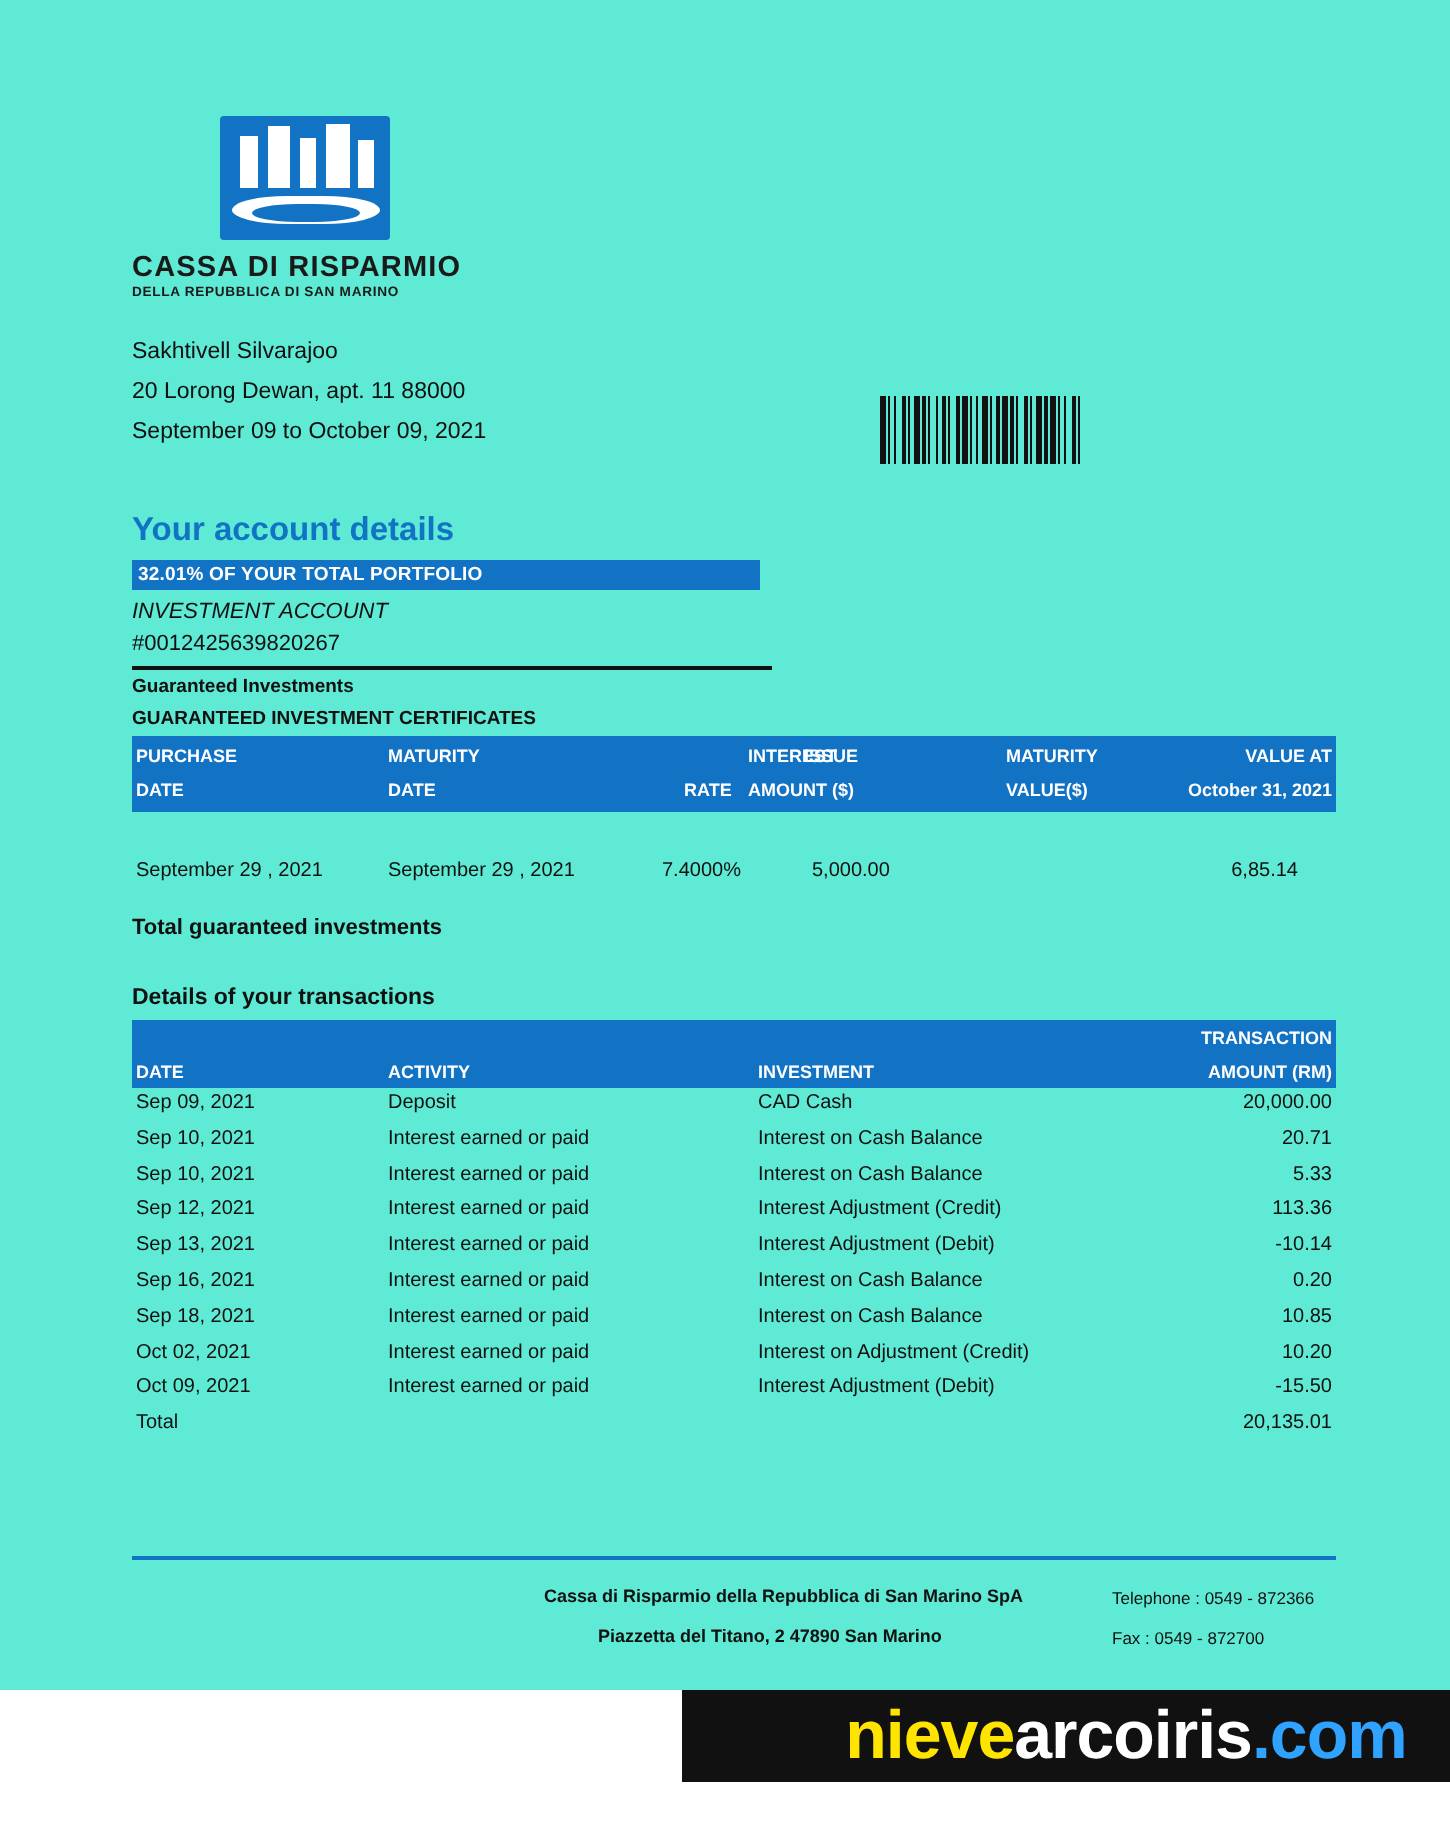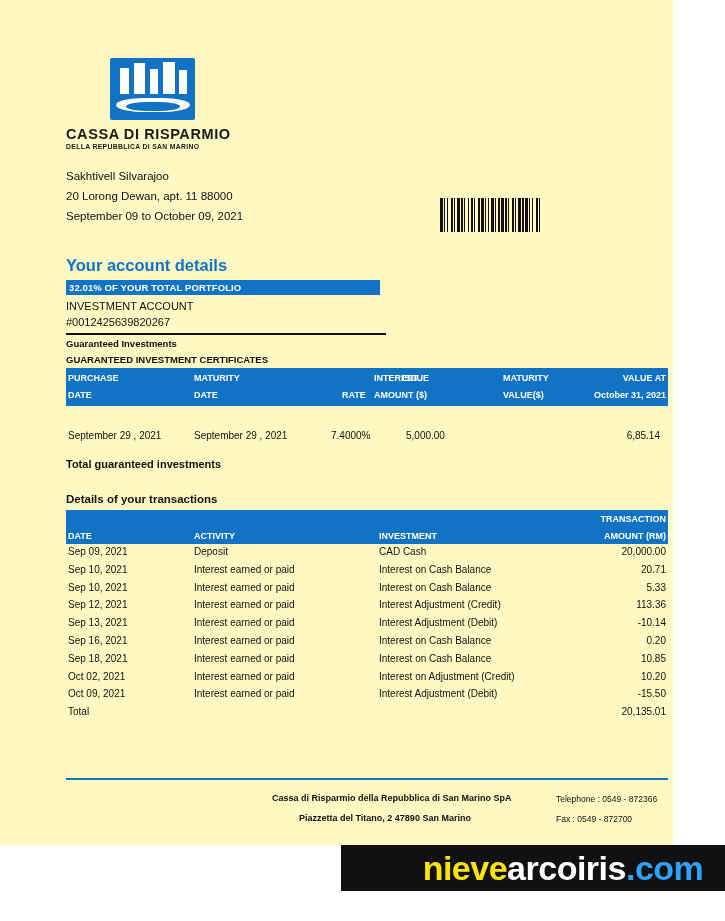--- a/index.html
+++ b/index.html
@@ -13,23 +13,23 @@
   .page {
     position: relative;
     width: 725px;
     height: 921px;
     background: #ffffff;
     overflow: hidden;
   }
   .sheet {
     position: absolute;
     left: 0; top: 0;
-    width: 673px;
+    width: 725px;
     height: 845px;
-    background: #fef9c3;
+    background: #5eead4;
   }
 
   
   .logo-block {
     position: absolute;
     left: 66px;
     top: 58px;
     width: 190px;
   }
   .logo-mark {
@@ -130,20 +130,21 @@
     font-weight: bold;
     padding: 2px 0 0 3px;
     letter-spacing: 0.1px;
   }
   .inv-acct {
     position: absolute;
     left: 66px;
     top: 300px;
     font-size: 11px;
     color: #111;
+    font-style: italic;
   }
   .acct-no {
     position: absolute;
     left: 66px;
     top: 316px;
     font-size: 11px;
     color: #111;
   }
   .rule-dark {
     position: absolute;
@@ -435,21 +436,21 @@
         <span style="left:437px;top:22px;">VALUE($)</span>
         <span style="right:2px; top:5px;">VALUE AT</span>
         <span style="right:2px; top:22px;margin-left:48px;">October 31, 2021</span>
       </div>
       <div class="grow">
         <span style="left:2px;">September  29 , 2021</span>
         <span style="left:128px;">September 29 , 2021</span>
         <span style="left:265px;">7.4000%</span>
         <span style="left:340px;">5,000.00</span>
         <span style="left:437px;"></span>
-        <span style="right:8px;">6,85.14</span>
+        <span style="right:19px;">6,85.14</span>
       </div>
     </div>
     <div class="total-guar">Total guaranteed investments</div>
 
     <div class="det-title">Details of your transactions</div>
     <div class="ttable">
       <div class="thead-top">
         <span style="right:2px; top:4px;">TRANSACTION</span>
       </div>
       <div class="thead-bot">

